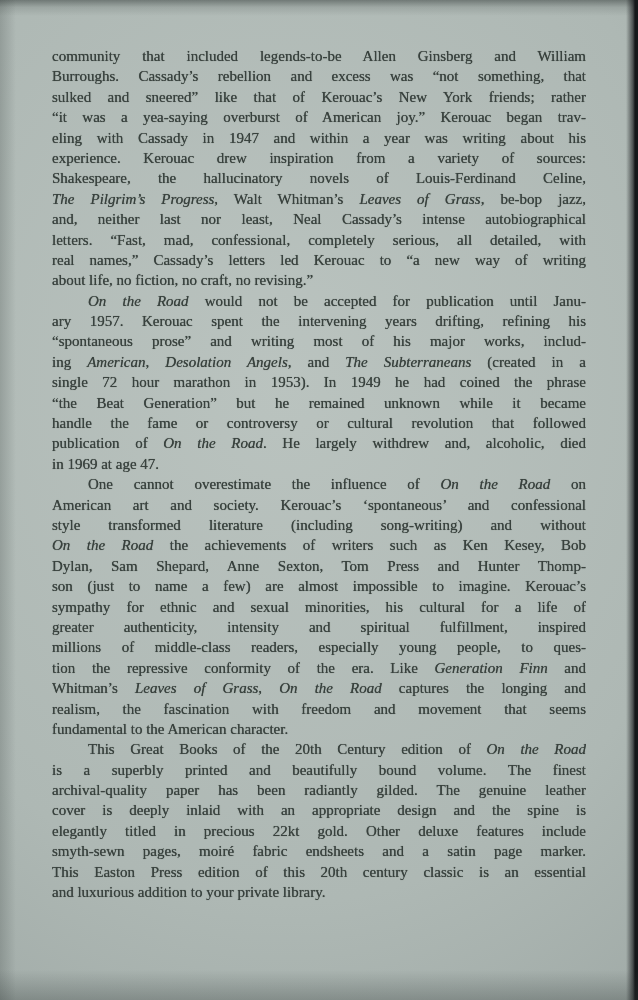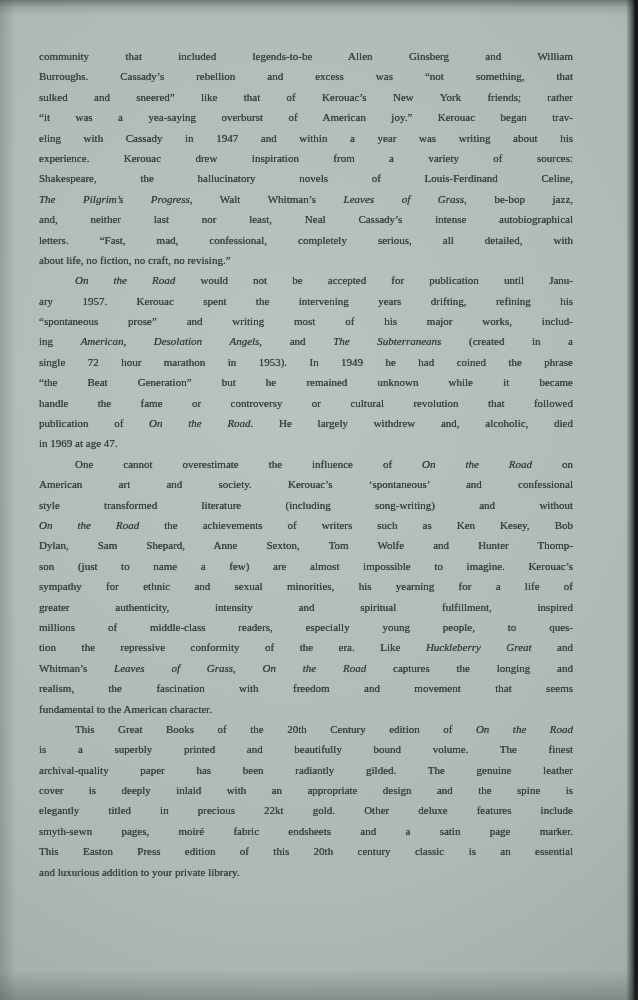--- a/index.html
+++ b/index.html
@@ -35,22 +35,22 @@
   .edge-strip{
     position:absolute;top:0;bottom:0;right:0;width:12px;
     background:linear-gradient(270deg, var(--edge) 0px, var(--edge) 3px,
       rgba(21,24,26,.65) 5px, rgba(21,24,26,0) 100%);
   }
   .left-shade{
     position:absolute;top:0;bottom:0;left:0;width:16px;
     background:linear-gradient(90deg, rgba(48,56,54,.22), rgba(48,56,54,0));
   }
   .text-block{
-    position:absolute;left:39px;top:46px;width:534px;
-    font-size:11px;line-height:20.4px;
+    position:absolute;left:52px;top:46px;width:534px;
+    font-size:15px;line-height:20.4px;
     color:var(--ink);
     text-shadow:0 0 0.7px currentColor;
     filter:blur(0.22px);
   }
   .para{margin:0;}
   .line{
     height:20.4px;overflow:hidden;
     text-align:justify;text-align-last:justify;
   }
   .line.last{text-align-last:left;}
@@ -67,44 +67,45 @@
         <div class="line"><span>community that included legends-to-be Allen Ginsberg and William</span></div>
         <div class="line"><span>Burroughs. Cassady’s rebellion and excess was “not something, that</span></div>
         <div class="line"><span>sulked and sneered” like that of Kerouac’s New York friends; rather</span></div>
         <div class="line"><span>“it was a yea-saying overburst of American joy.” Kerouac began trav-</span></div>
         <div class="line"><span>eling with Cassady in 1947 and within a year was writing about his</span></div>
         <div class="line"><span>experience. Kerouac drew inspiration from a variety of sources:</span></div>
         <div class="line"><span>Shakespeare, the hallucinatory novels of Louis-Ferdinand Celine,</span></div>
         <div class="line"><i>The Pilgrim’s Progress</i><span>, Walt Whitman’s </span><i>Leaves of Grass</i><span>, be-bop jazz,</span></div>
         <div class="line"><span>and, neither last nor least, Neal Cassady’s intense autobiographical</span></div>
         <div class="line"><span>letters. “Fast, mad, confessional, completely serious, all detailed, with</span></div>
+        <div class="line"><span>real names,” Cassady’s letters led Kerouac to “a new way of writing</span></div>
         <div class="line last"><span>about life, no fiction, no craft, no revising.”</span></div>
       </div>
       <div class="para">
         <div class="line indent"><i>On the Road</i><span> would not be accepted for publication until Janu-</span></div>
         <div class="line"><span>ary 1957. Kerouac spent the intervening years drifting, refining his</span></div>
         <div class="line"><span>“spontaneous prose” and writing most of his major works, includ-</span></div>
         <div class="line"><span>ing </span><i>American</i><span>, </span><i>Desolation Angels</i><span>, and </span><i>The Subterraneans</i><span> (created in a</span></div>
         <div class="line"><span>single 72 hour marathon in 1953). In 1949 he had coined the phrase</span></div>
         <div class="line"><span>“the Beat Generation” but he remained unknown while it became</span></div>
         <div class="line"><span>handle the fame or controversy or cultural revolution that followed</span></div>
         <div class="line"><span>publication of </span><i>On the Road</i><span>. He largely withdrew and, alcoholic, died</span></div>
         <div class="line last"><span>in 1969 at age 47.</span></div>
       </div>
       <div class="para">
         <div class="line indent"><span>One cannot overestimate the influence of </span><i>On the Road</i><span> on</span></div>
         <div class="line"><span>American art and society. Kerouac’s ‘spontaneous’ and confessional</span></div>
         <div class="line"><span>style transformed literature (including song-writing) and without</span></div>
         <div class="line"><i>On the Road</i><span> the achievements of writers such as Ken Kesey, Bob</span></div>
-        <div class="line"><span>Dylan, Sam Shepard, Anne Sexton, Tom Wolfe and Hunter Thomp-</span></div>
+        <div class="line"><span>Dylan, Sam Shepard, Anne Sexton, Tom Press and Hunter Thomp-</span></div>
         <div class="line"><span>son (just to name a few) are almost impossible to imagine. Kerouac’s</span></div>
-        <div class="line"><span>sympathy for ethnic and sexual minorities, his yearning for a life of</span></div>
+        <div class="line"><span>sympathy for ethnic and sexual minorities, his cultural for a life of</span></div>
         <div class="line"><span>greater authenticity, intensity and spiritual fulfillment, inspired</span></div>
         <div class="line"><span>millions of middle-class readers, especially young people, to ques-</span></div>
-        <div class="line"><span>tion the repressive conformity of the era. Like </span><i>Huckleberry Great</i><span> and</span></div>
+        <div class="line"><span>tion the repressive conformity of the era. Like </span><i>Generation Finn</i><span> and</span></div>
         <div class="line"><span>Whitman’s </span><i>Leaves of Grass</i><span>, </span><i>On the Road</i><span> captures the longing and</span></div>
         <div class="line"><span>realism, the fascination with freedom and movement that seems</span></div>
         <div class="line last"><span>fundamental to the American character.</span></div>
       </div>
       <div class="para">
         <div class="line indent"><span>This Great Books of the 20th Century edition of </span><i>On the Road</i></div>
         <div class="line"><span>is a superbly printed and beautifully bound volume. The finest</span></div>
         <div class="line"><span>archival-quality paper has been radiantly gilded. The genuine leather</span></div>
         <div class="line"><span>cover is deeply inlaid with an appropriate design and the spine is</span></div>
         <div class="line"><span>elegantly titled in precious 22kt gold. Other deluxe features include</span></div>

